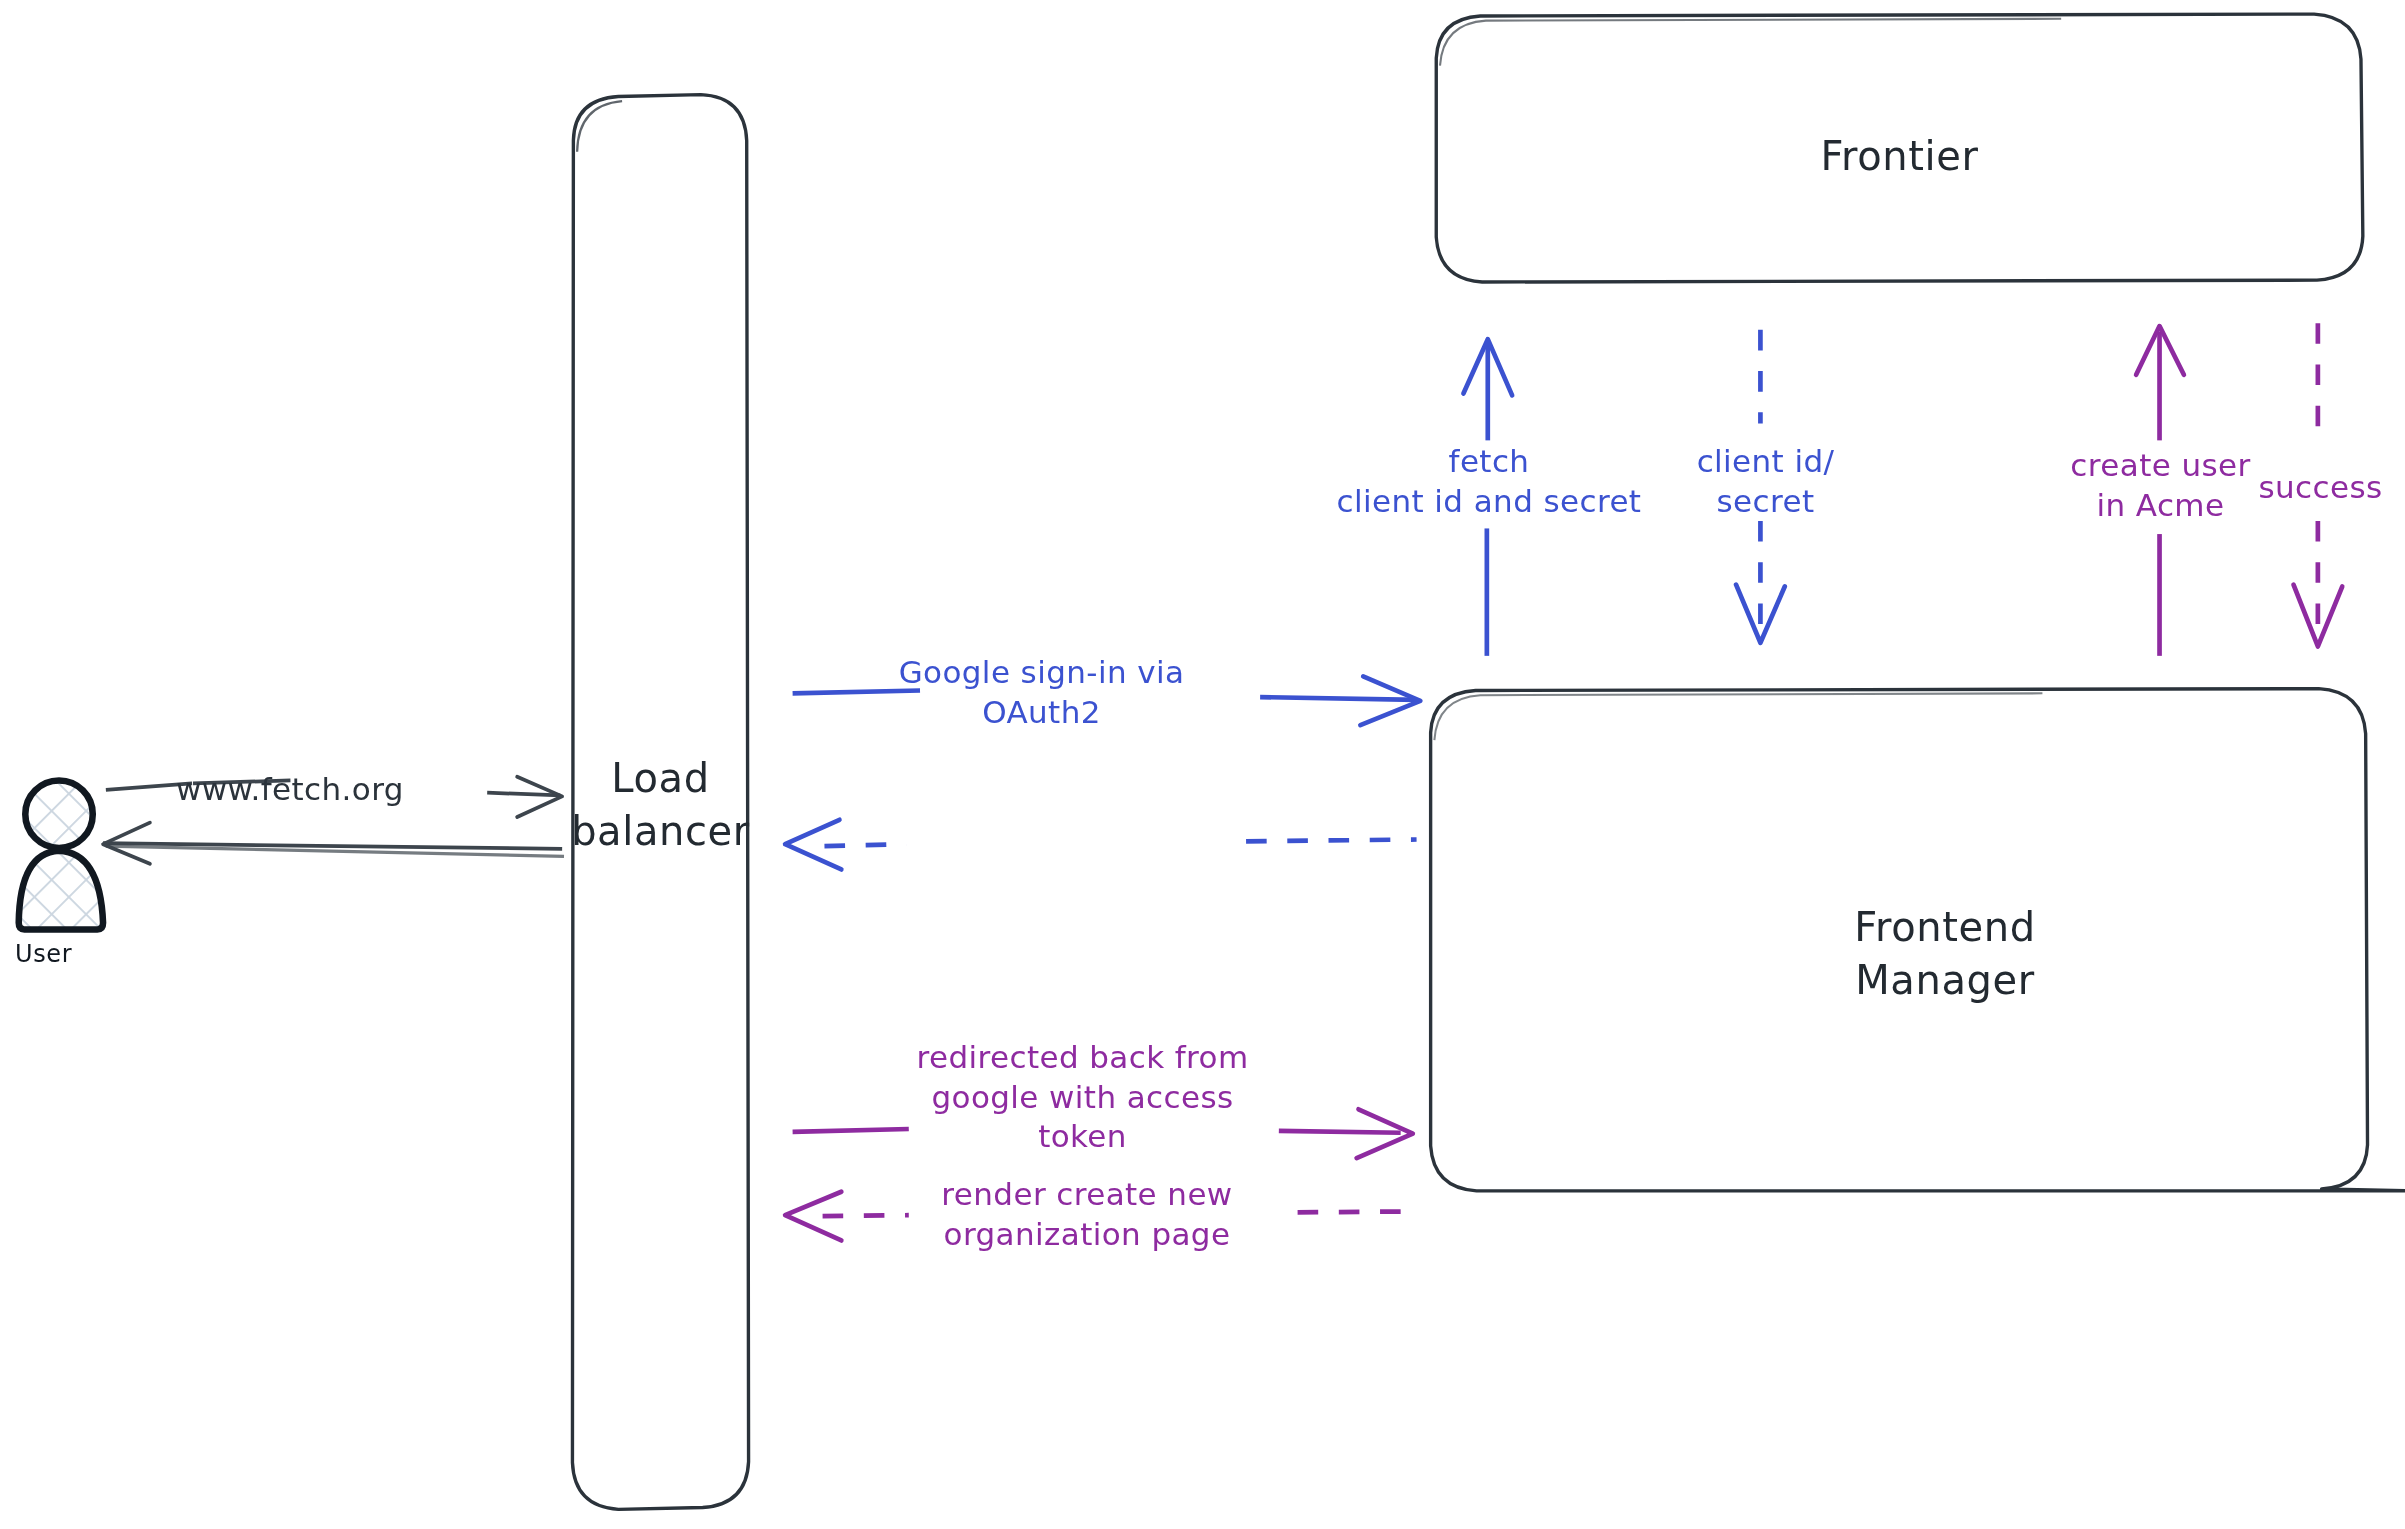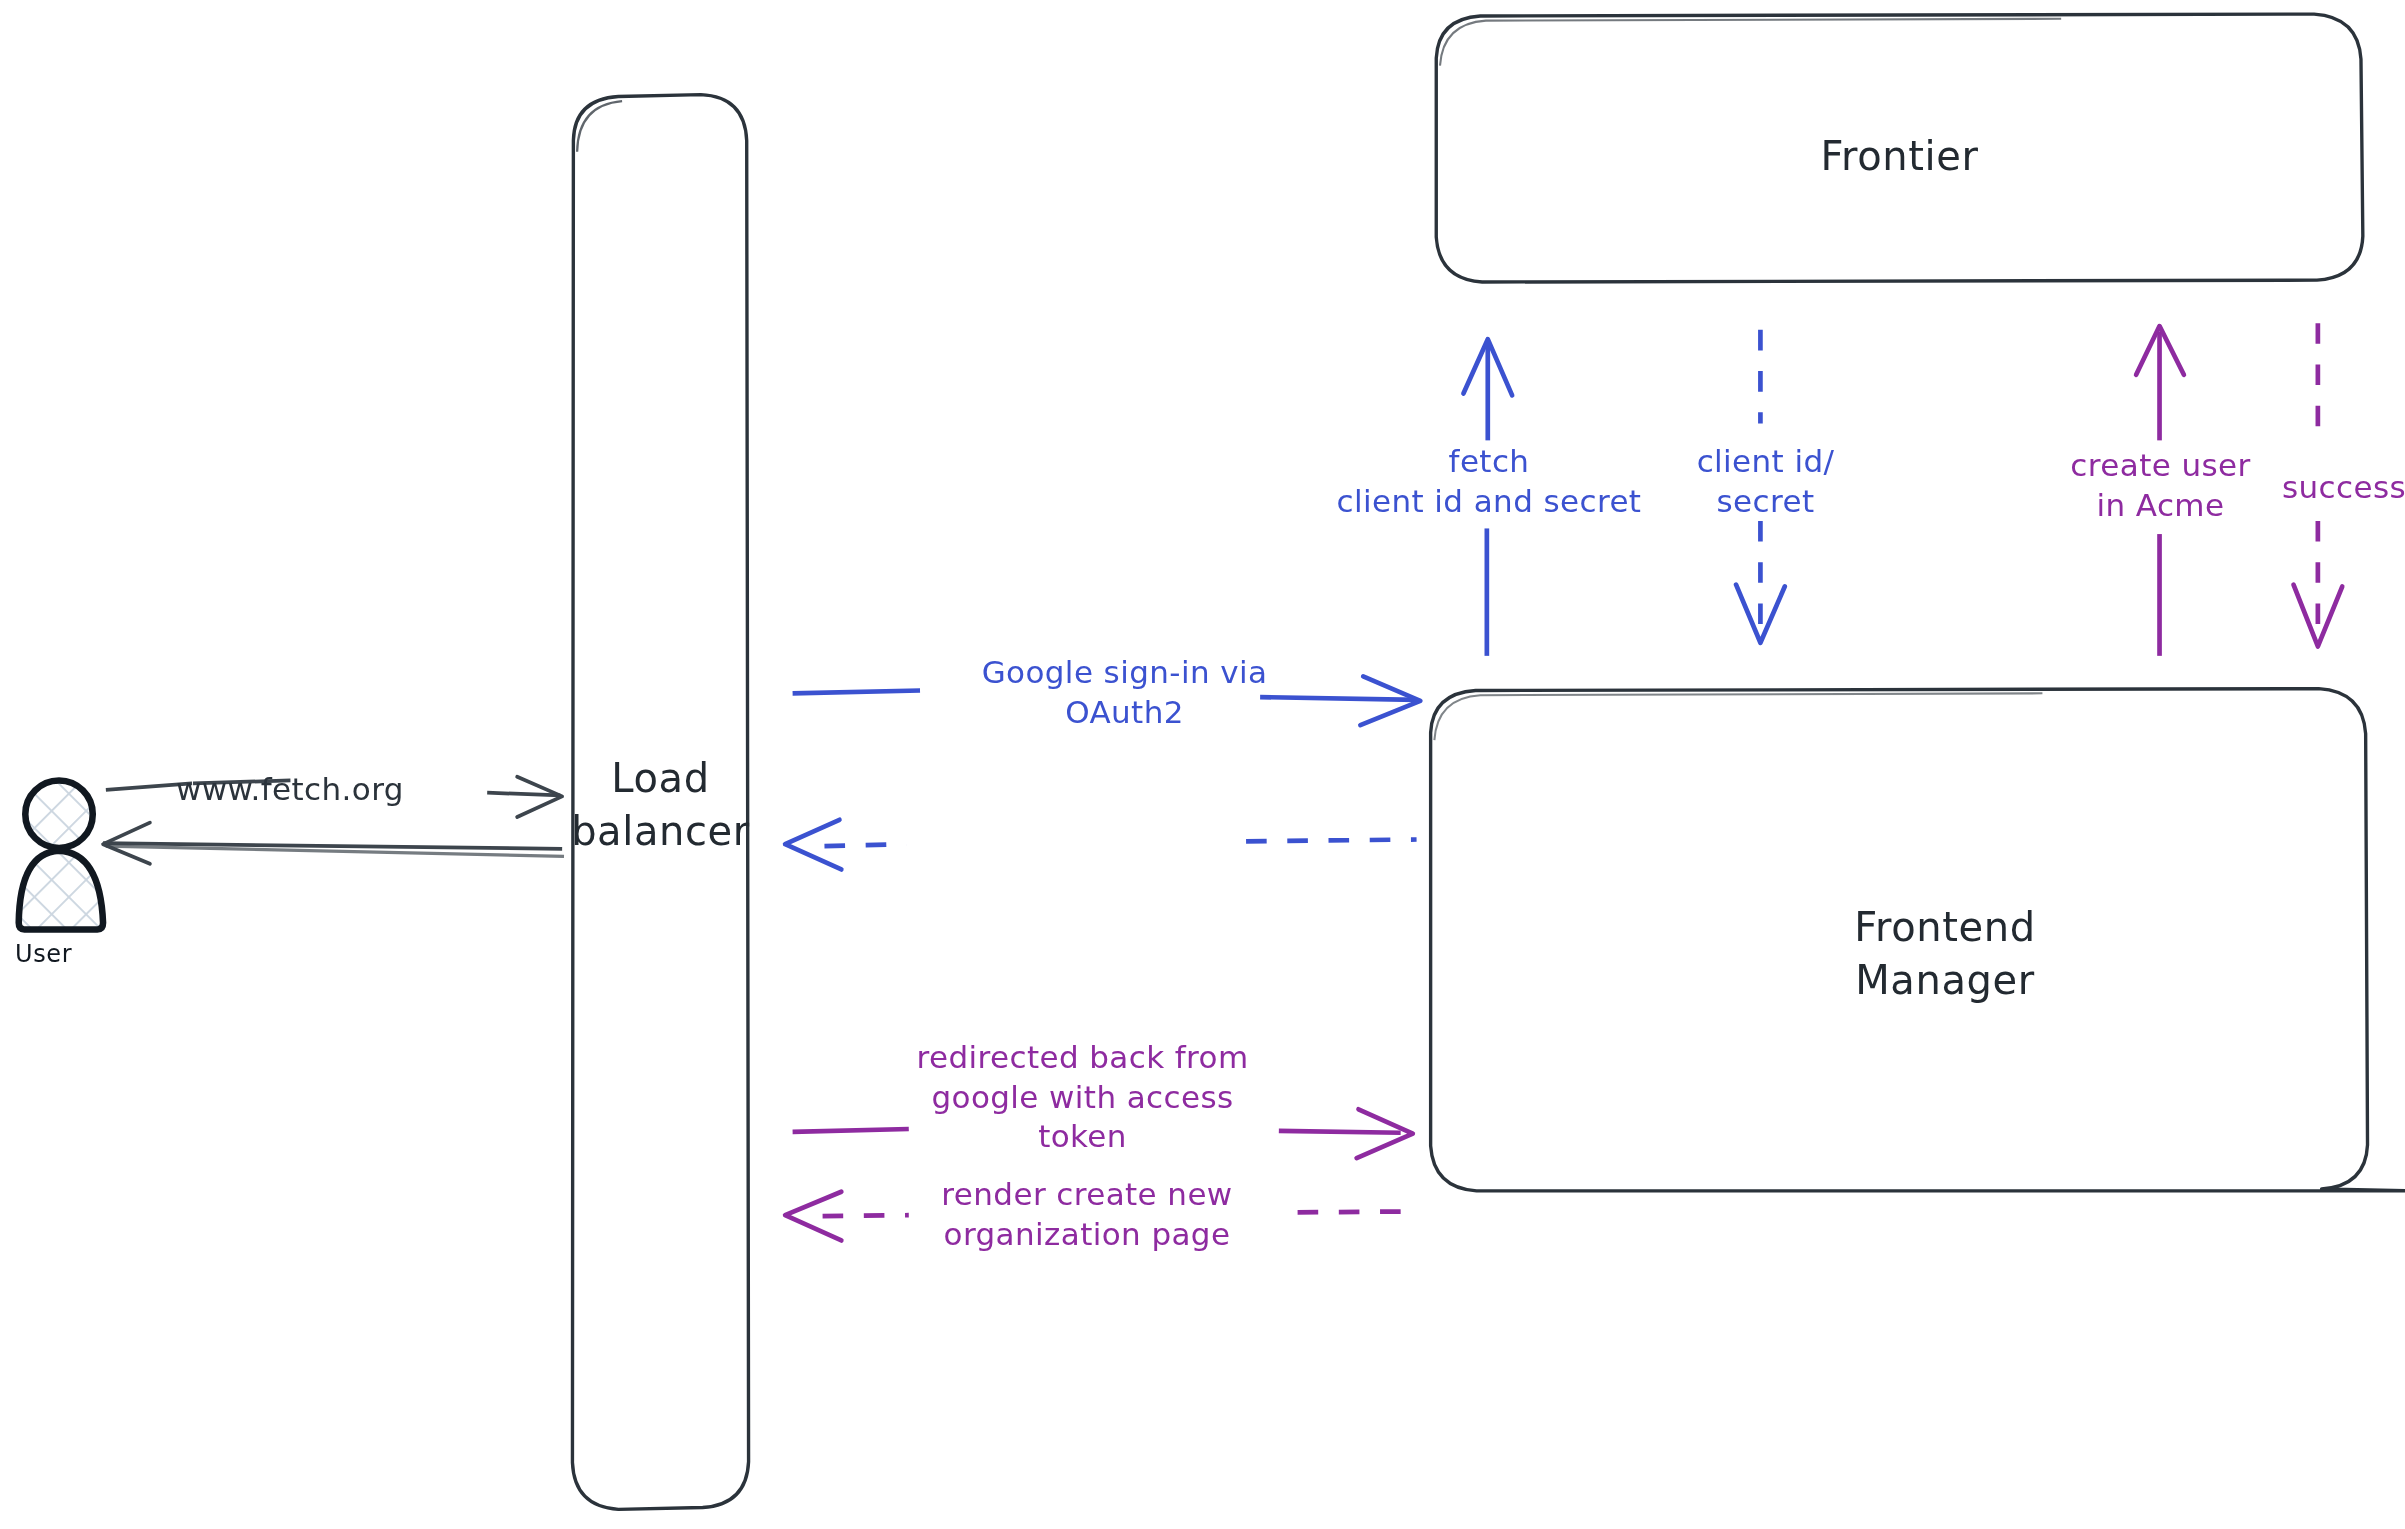--- a/index.html
+++ b/index.html
@@ -158,36 +158,36 @@
 
   <div class="node-label" style="left:1438px; top:130px; width:923px;">Frontier</div>
 
   <div class="node-label" style="left:1433px; top:901px; width:1024px;">Frontend
 Manager</div>
 
   <div class="actor-caption" style="left:15px; top:940px;">User</div>
 
   <div class="edge-label dark" style="left:112px; top:770px; width:356px;">www.fetch.org</div>
 
-  <div class="edge-label blue" style="left:942px; top:653px; width:365px;">Google sign-in via
+  <div class="edge-label blue" style="left:859px; top:653px; width:365px;">Google sign-in via
 OAuth2</div>
 
 
   <div class="edge-label purple" style="left:881px; top:1038px; width:403px;">redirected back from
 google with access
 token</div>
 
   <div class="edge-label purple" style="left:890px; top:1175px; width:394px;">render create new
 organization page</div>
 
   <div class="edge-label blue" style="left:1293px; top:442px; width:392px;">fetch
 client id and secret</div>
 
   <div class="edge-label blue" style="left:1672px; top:442px; width:187px;">client id/
 secret</div>
 
   <div class="edge-label purple" style="left:2038px; top:446px; width:245px;">create user
 in Acme</div>
 
-  <div class="edge-label purple" style="left:2235px; top:468px; width:171px; text-align:right;">success</div>
+  <div class="edge-label purple" style="left:2235px; top:468px; width:171px; text-align:center;">success</div>
 
 </div>
 
 
 </body></html>

